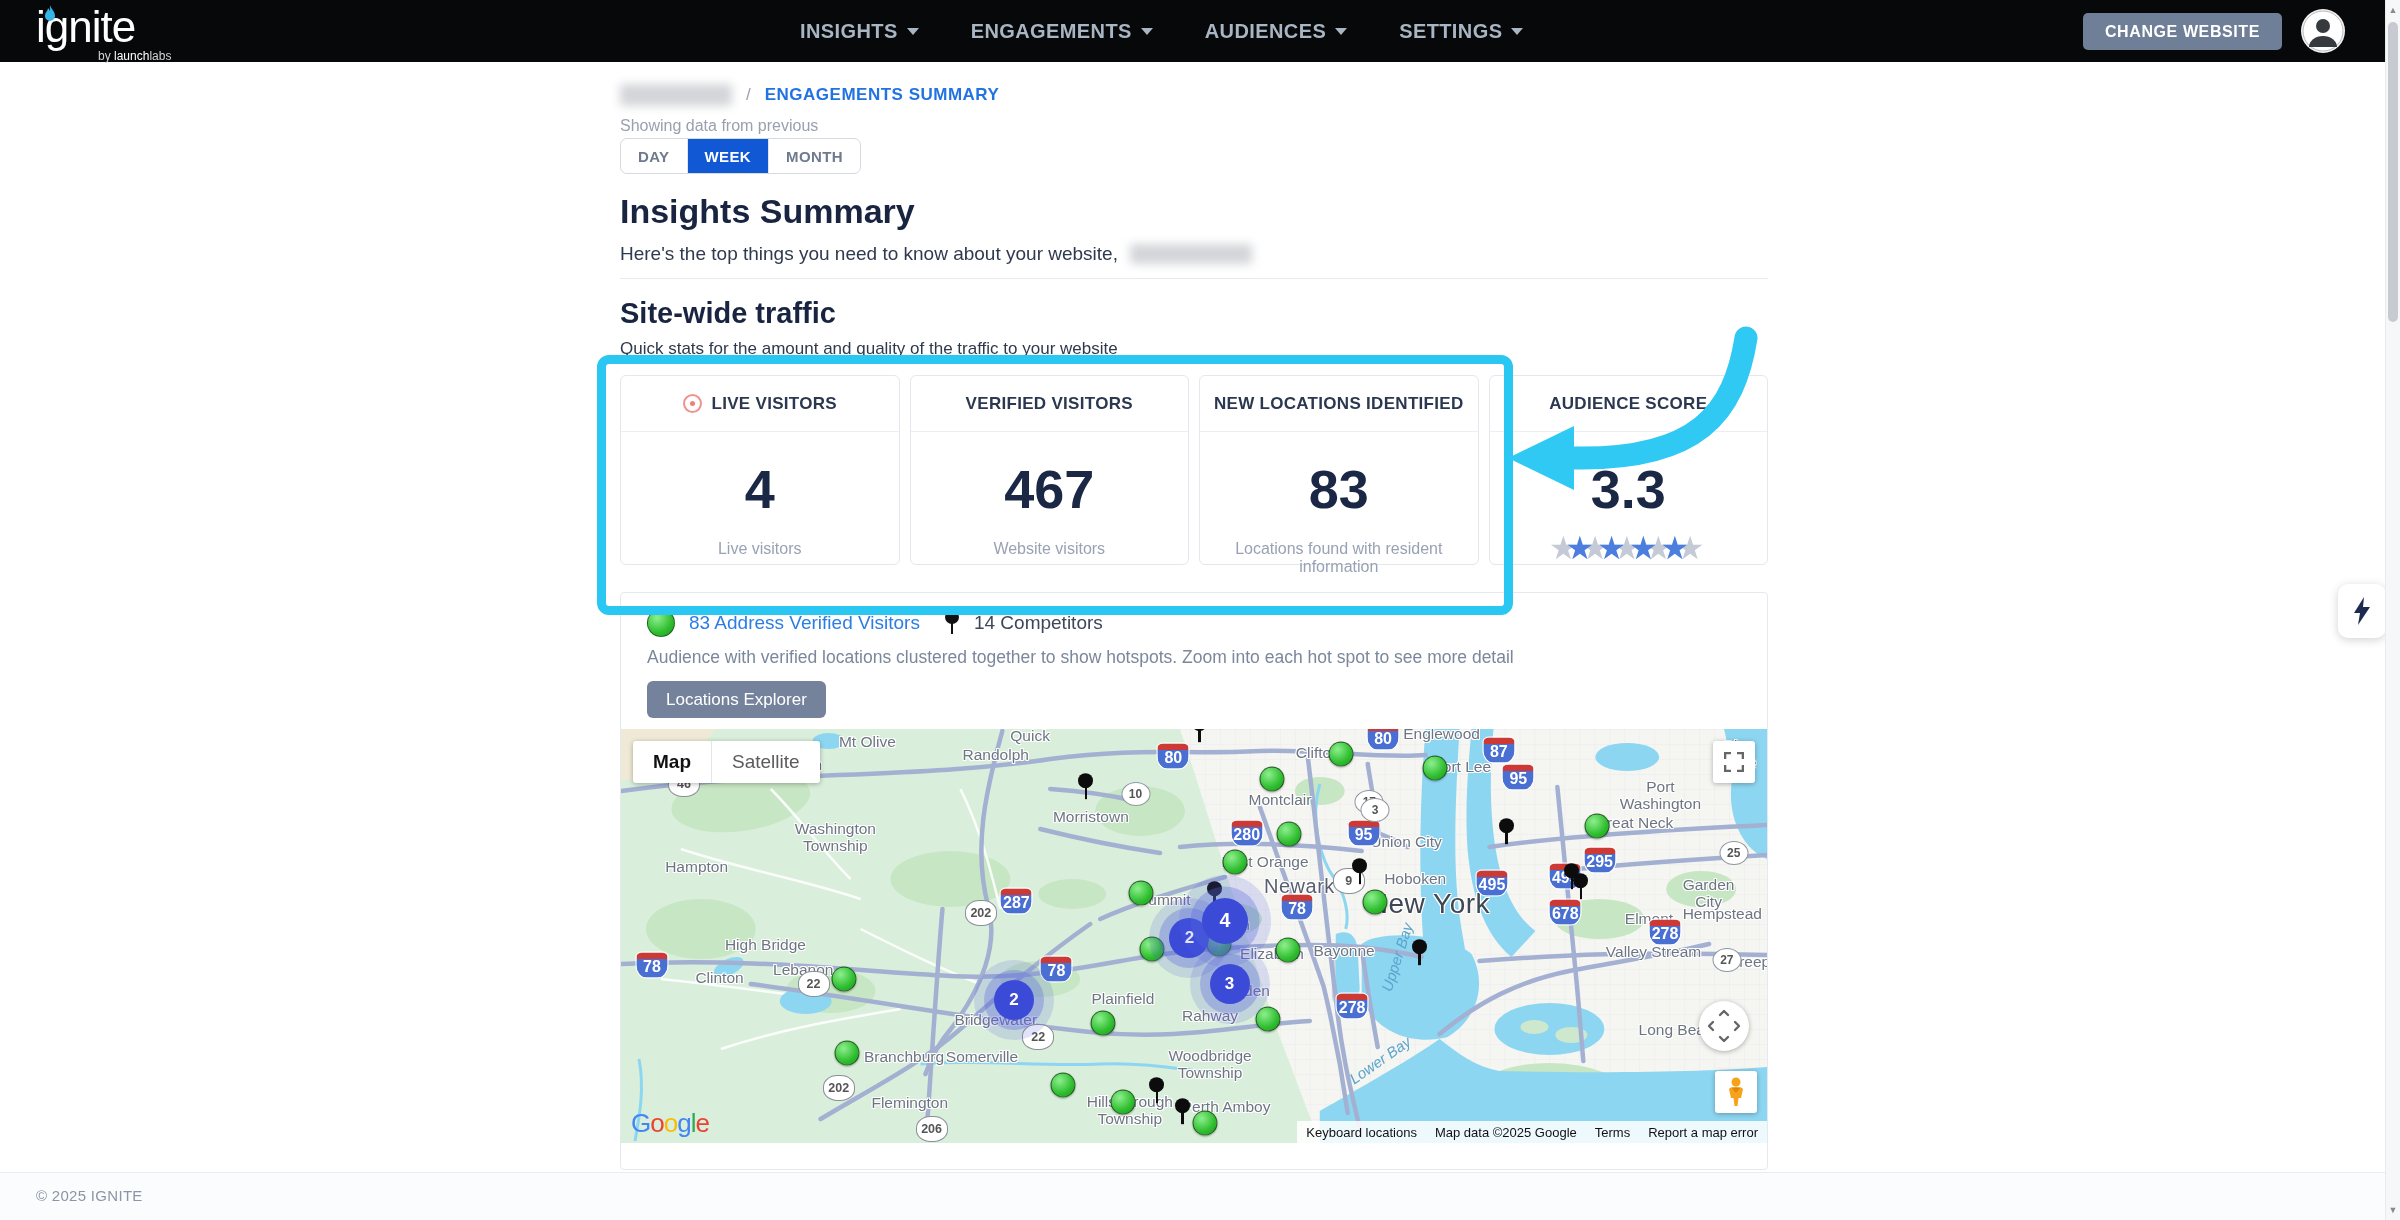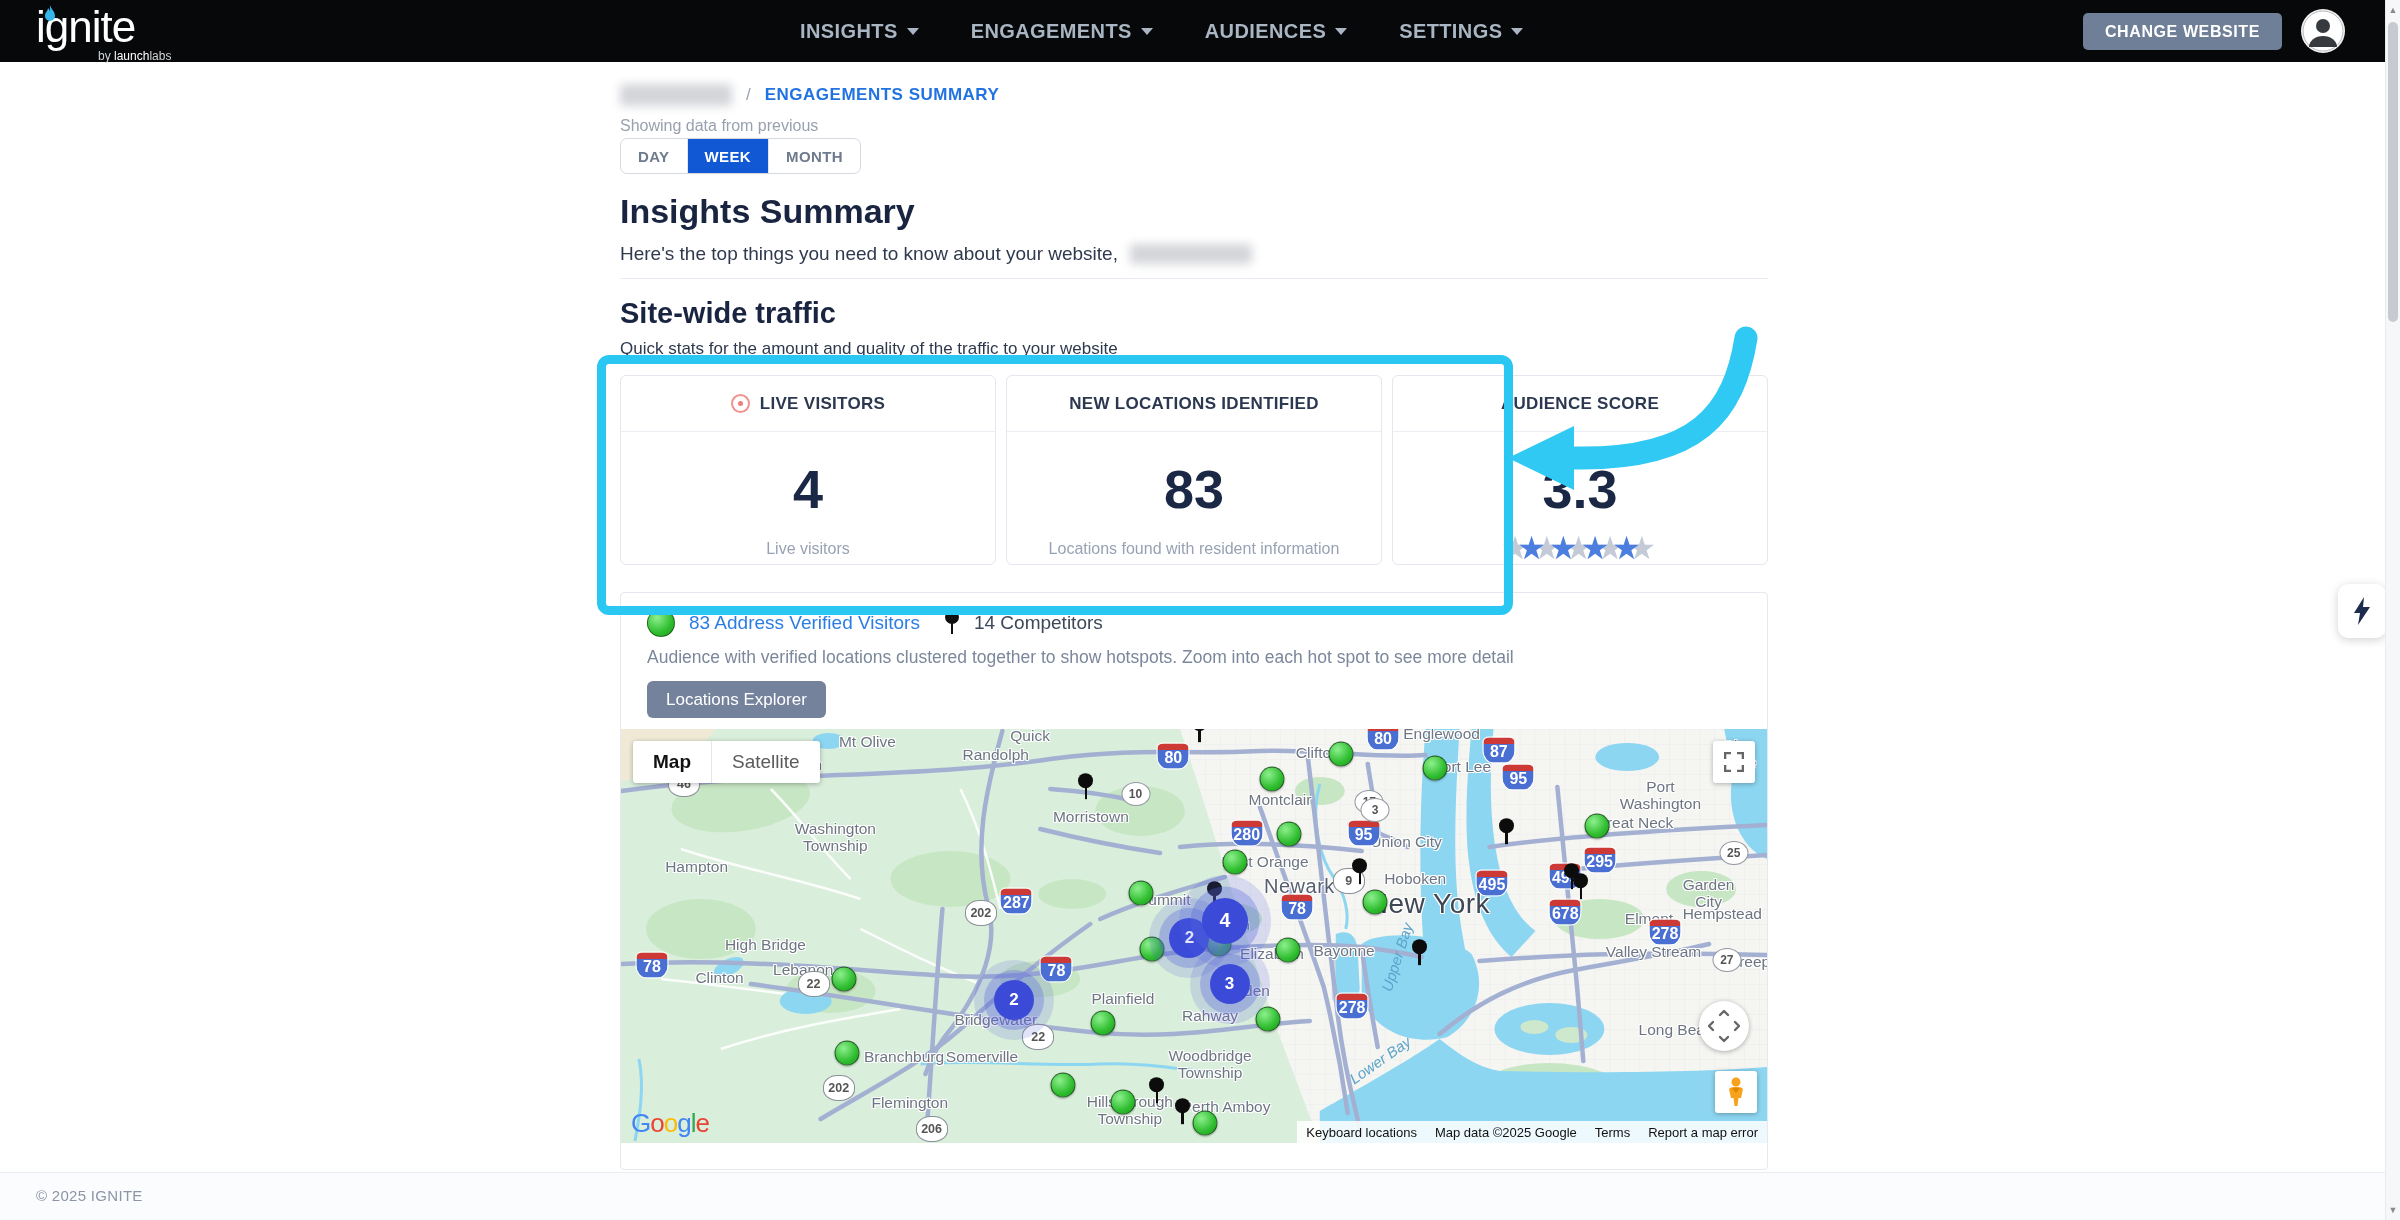--- a/index.html
+++ b/index.html
@@ -177,20 +177,27 @@
   <div class="h2sub">Quick stats for the amount and quality of the traffic to your website</div>
 
   <div class="cards">
       <div class="card">
         <div class="card-h">
           <span class="live-dot"></span>
           <span>LIVE VISITORS</span>
         </div>
         <div class="card-val">4</div>
         <div class="card-cap">Live visitors</div>
+      </div>
+      <div class="card">
+        <div class="card-h">
+          <span>VERIFIED VISITORS</span>
+        </div>
+        <div class="card-val">467</div>
+        <div class="card-cap">Website visitors</div>
       </div>
       <div class="card">
         <div class="card-h">
           <span>NEW LOCATIONS IDENTIFIED</span>
         </div>
         <div class="card-val">83</div>
         <div class="card-cap">Locations found with resident information</div>
       </div>
       <div class="card">
         <div class="card-h">

